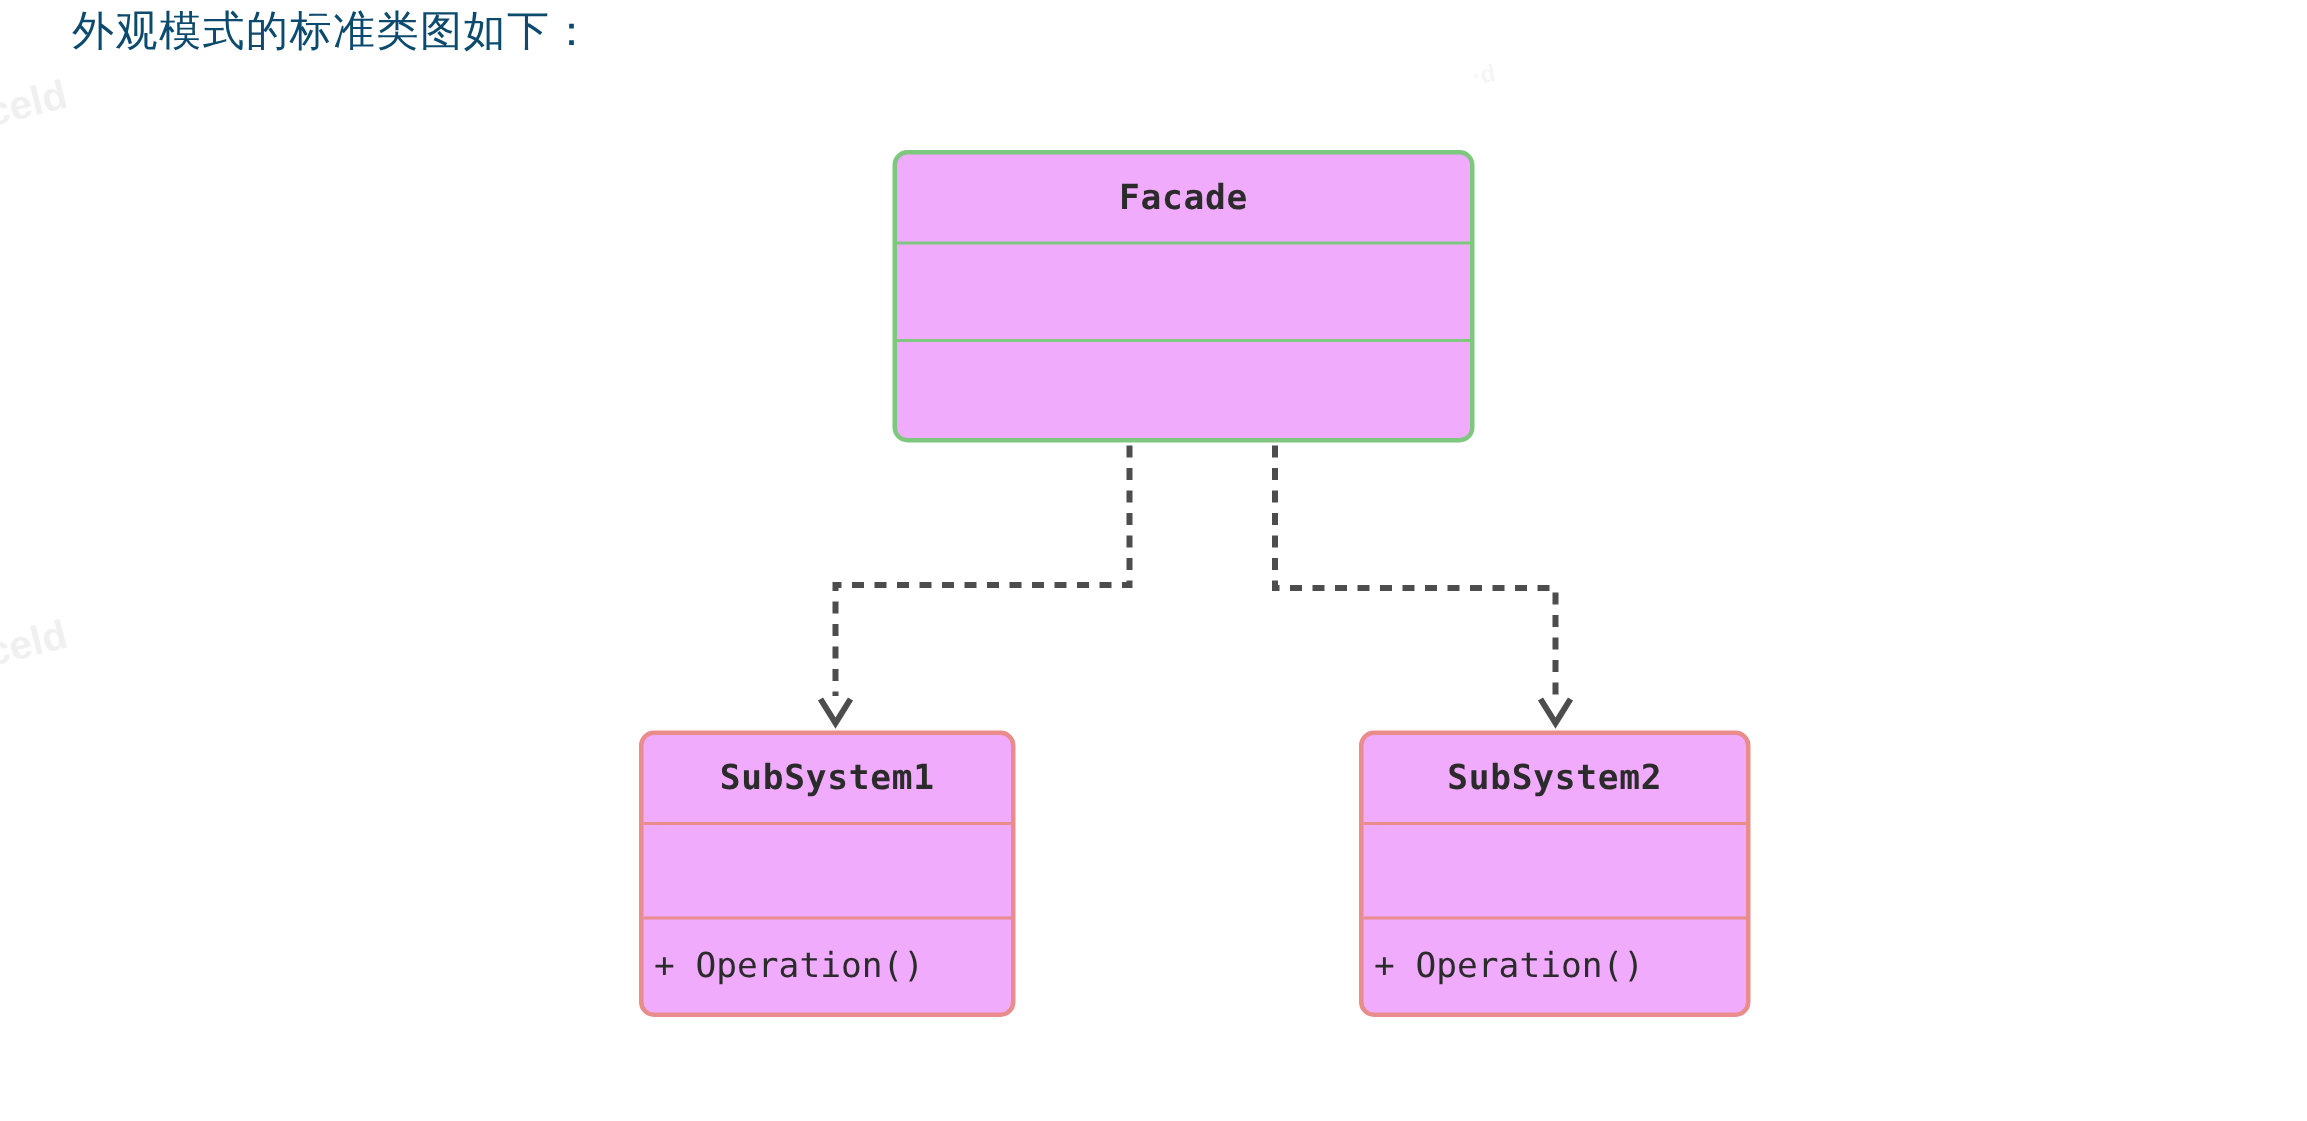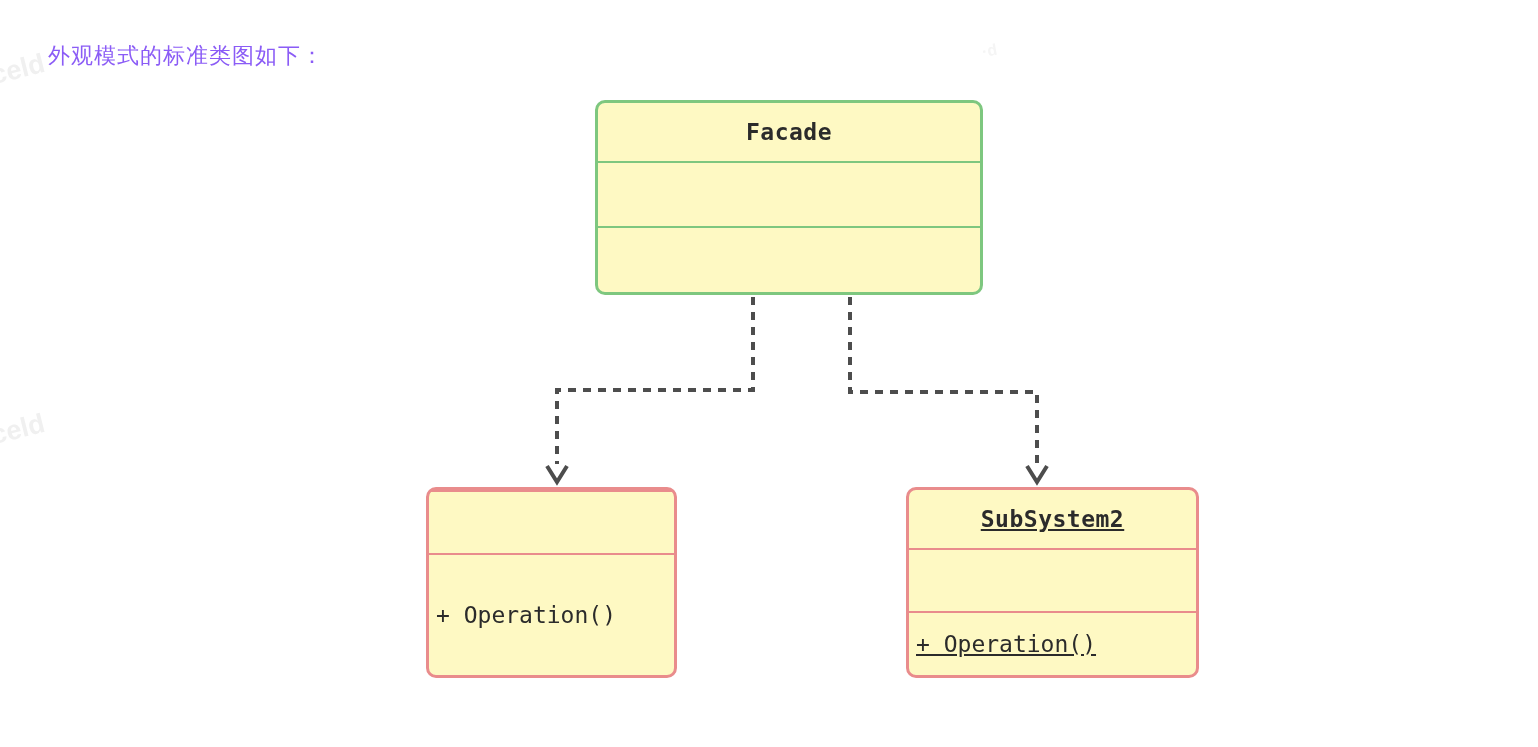--- a/index.html
+++ b/index.html
@@ -13,25 +13,24 @@
     height: 747px;
     overflow: hidden;
     font-family: "Liberation Sans", sans-serif;
   }
 
   
   .page-title {
     position: absolute;
     left: 48px;
     top: 2px;
-    font-size: 22px;
+    font-size: 28px;
     letter-spacing: 1px;
-    color: #8b5cf6;
+    color: #0c4a6e;
     white-space: nowrap;
-    margin-top: 39px;
   }
 
   
   .watermark {
     position: absolute;
     color: #f0f0f0;
     font-weight: bold;
     font-size: 27px;
     transform: rotate(-14deg);
     white-space: nowrap;
@@ -59,21 +58,21 @@
     fill: none;
     stroke: #4d4d4d;
     stroke-width: 4;
     stroke-linejoin: miter;
   }
 
   
   .uml-class {
     position: absolute;
     box-sizing: border-box;
-    background: #fef9c3;
+    background: #f0abfc;
     border: 3px solid;
     border-radius: 10px;
     display: flex;
     flex-direction: column;
     font-family: "DejaVu Sans Mono", "Liberation Mono", monospace;
     color: #2b2b2b;
   }
   .uml-class .sec-name {
     height: 58px;
     display: flex;
@@ -112,23 +111,22 @@
 
   .subsystem1 {
     left: 426px;
     top: 487px;
     width: 251px;
     height: 191px;
   }
   .subsystem2 {
     left: 906px;
     top: 487px;
-    width: 293px;
+    width: 261px;
     height: 191px;
-    text-decoration: underline;
   }
 </style>
 </head>
 <body>
 
 <div class="page-title">外观模式的标准类图如下：</div>
 
 <div class="watermark wm-1">celd</div>
 <div class="watermark wm-2">celd</div>
 <div class="watermark wm-3">·d</div>
@@ -139,20 +137,21 @@
   <polyline class="dash-line" points="850,297 850,392 1037,392 1037,464"></polyline>
   <polyline class="arrow-head" points="1027,466 1037,482 1047,466"></polyline>
 </svg>
 
 <div class="uml-class facade">
   <div class="sec-name">Facade</div>
   <div class="sec-attrs"></div>
 </div>
 
 <div class="uml-class subsystem subsystem1">
+  <div class="sec-name">SubSystem1</div>
   <div class="sec-attrs"></div>
   <div class="sec-methods">+ Operation()</div>
 </div>
 
 <div class="uml-class subsystem subsystem2">
   <div class="sec-name">SubSystem2</div>
   <div class="sec-attrs"></div>
   <div class="sec-methods">+ Operation()</div>
 </div>
 

